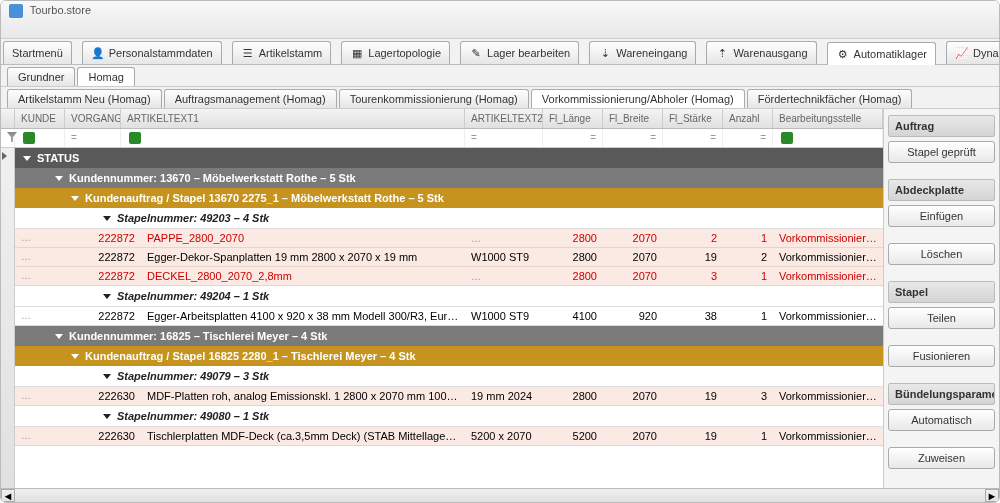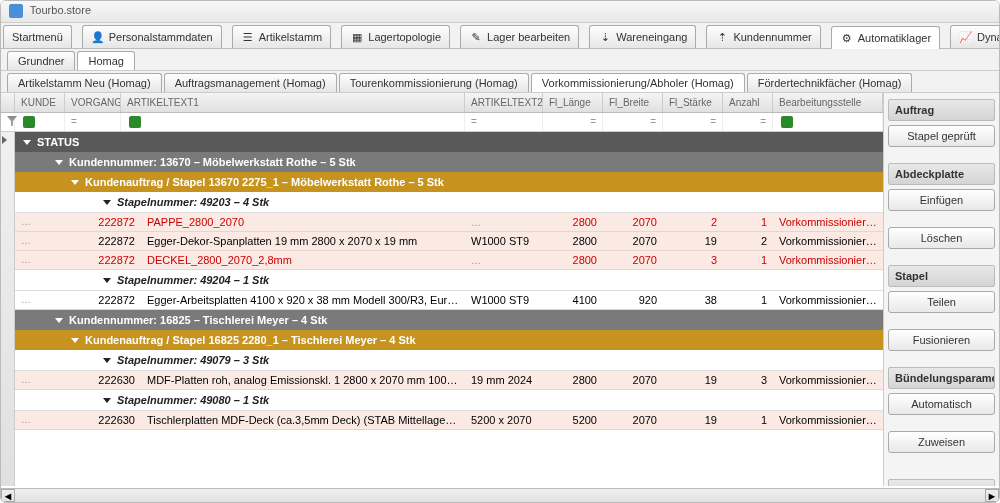--- a/index.html
+++ b/index.html
@@ -1,17 +1,17 @@
 <!DOCTYPE html>
 <html><head>
 <meta charset="utf-8">
 <style>
 * { box-sizing: border-box; margin: 0; padding: 0; font-family: Arial, sans-serif; font-size: 11px; }
 body { background: #fff; width: 1000px; height: 503px; overflow: hidden; border: 1px solid #bbb; border-radius: 6px; position: relative; }
-.titlebar { height: 22px; background: linear-gradient(#f8f8f8,#e8e8e8); padding: 3px 8px; color: #555; border-bottom: 1px solid #ccc; }
+.titlebar { height: 38px; background: linear-gradient(#f8f8f8,#e8e8e8); padding: 3px 8px; color: #555; border-bottom: 1px solid #ccc; }
 .titlebar-icon { display: inline-block; width: 14px; height: 14px; background: #4a90d9; border-radius: 2px; margin-right: 4px; vertical-align: middle; }
 .main-tabs { display: flex; background: #f2f2f2; border-bottom: 1px solid #bbb; padding: 2px 2px 0 2px; }
 .main-tab { display: flex; align-items: center; padding: 4px 8px; border: 1px solid #aaa; border-bottom: none; margin-right: 10px; background: linear-gradient(#fefefe,#e6e6e6); border-radius: 3px 3px 0 0; color: #333; cursor: pointer; white-space: nowrap; gap: 4px; }
 .main-tab.active { background: #fff; font-weight: normal; position: relative; top: 1px; }
 .tab-icon { width: 14px; height: 14px; display: inline-flex; align-items: center; justify-content: center; }
 .sub-tabs { display: flex; background: #f2f2f2; padding: 2px 10px 0 6px; border-bottom: 1px solid #ccc; }
 .sub-tab { padding: 3px 10px; border: 1px solid #aaa; border-bottom: none; margin-right: 2px; background: linear-gradient(#fefefe,#e6e6e6); border-radius: 3px 3px 0 0; color: #333; cursor: pointer; }
 .sub-tab.active { background: #fff; }
 .sub-tabs2 { display: flex; background: #f2f2f2; padding: 2px 6px 0 6px; border-bottom: 1px solid #ccc; }
 .content { display: flex; height: calc(100% - 108px); }
@@ -74,21 +74,21 @@
     <div class="main-tab">
       <span class="tab-icon">✎</span>
       <span>Lager bearbeiten</span>
     </div>
     <div class="main-tab">
       <span class="tab-icon">⇣</span>
       <span>Wareneingang</span>
     </div>
     <div class="main-tab">
       <span class="tab-icon">⇡</span>
-      <span>Kundennummer</span>
+      <span>Warenausgang</span>
     </div>
     <div class="main-tab active">
       <span class="tab-icon">⚙</span>
       <span>Automatiklager</span>
     </div>
     <div class="main-tab">
       <span class="tab-icon">📈</span>
       <span>Dynamische Disposition</span>
     </div>
   </div>

